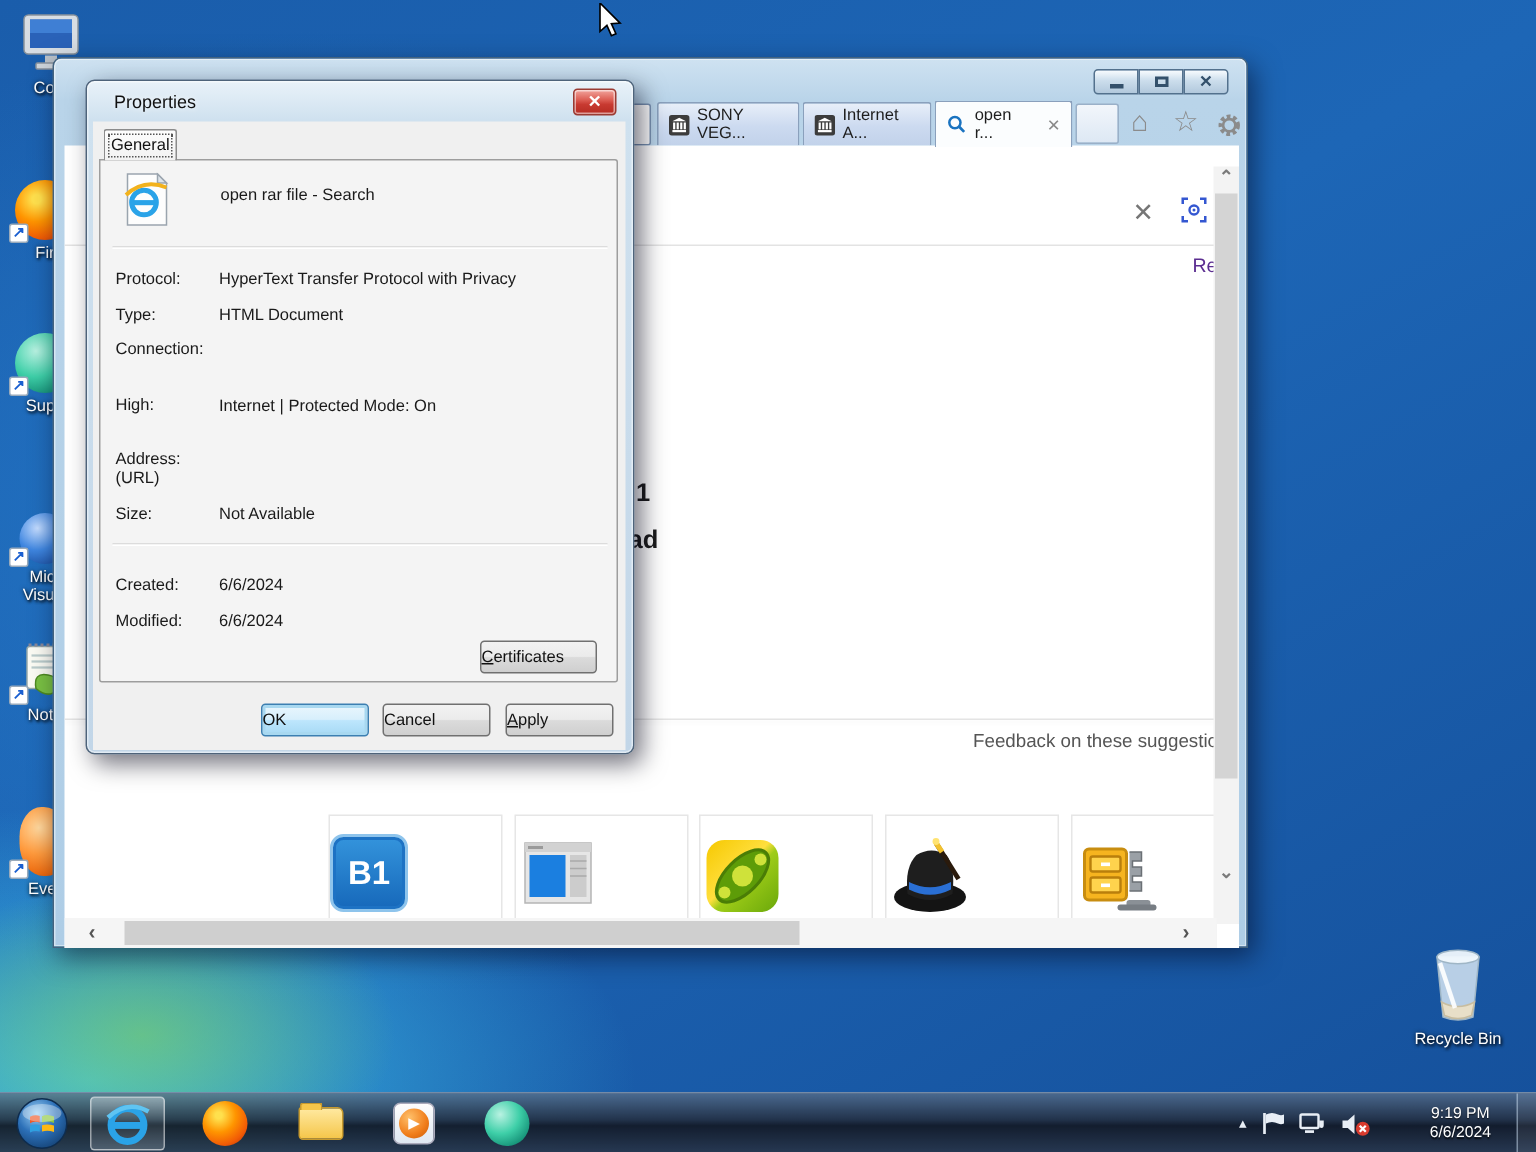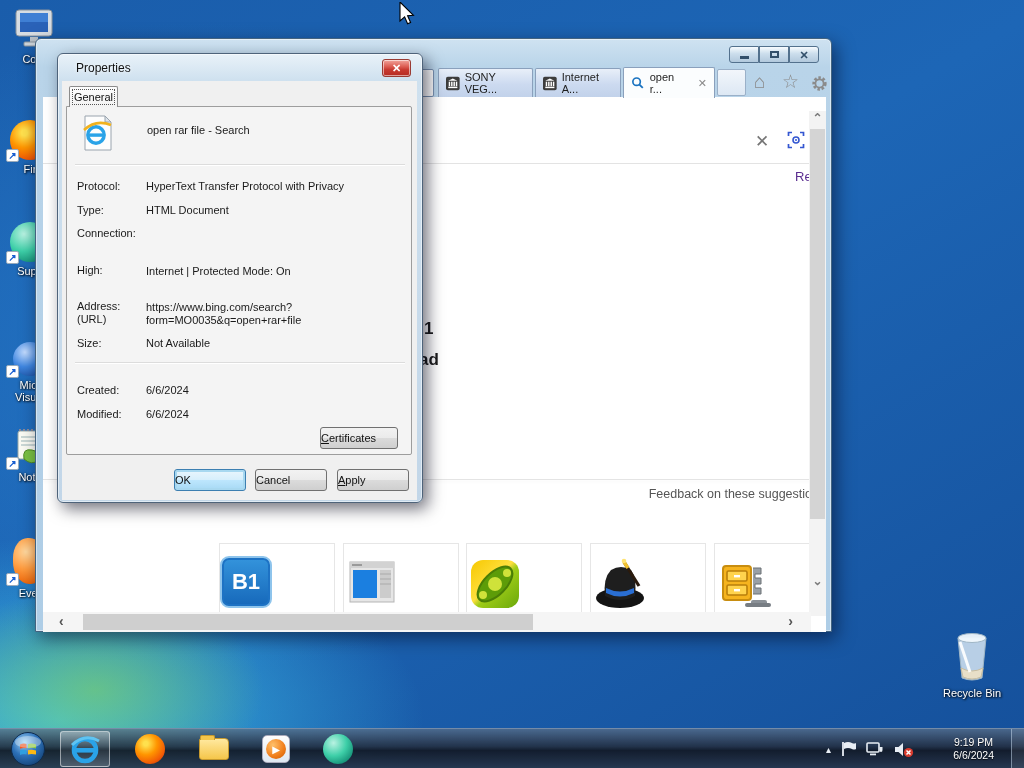--- a/index.html
+++ b/index.html
@@ -362,22 +362,20 @@
       <div class="fl" style="top:97px;">Type:</div>
       <div class="fv" style="top:97px;">HTML Document</div>
 
       <div class="fl" style="top:120px;">Connection:</div>
 
       <div class="fl" style="top:157px;">High:</div>
       <div class="fv" style="top:158px;">Internet | Protected Mode: On</div>
 
       <div class="fl" style="top:193px; line-height:13px;">Address:
 (URL)</div>
-      <div class="fv" style="top:194px;">https://www.bing.com/search?
-form=MO0035&amp;q=open+rar+file</div>
 
       <div class="fl" style="top:230px;">Size:</div>
       <div class="fv" style="top:230px;">Not Available</div>
 
       <div class="sep" style="top:255px;"></div>
 
       <div class="fl" style="top:277px;">Created:</div>
       <div class="fv" style="top:277px;">6/6/2024</div>
 
       <div class="fl" style="top:301px;">Modified:</div>

